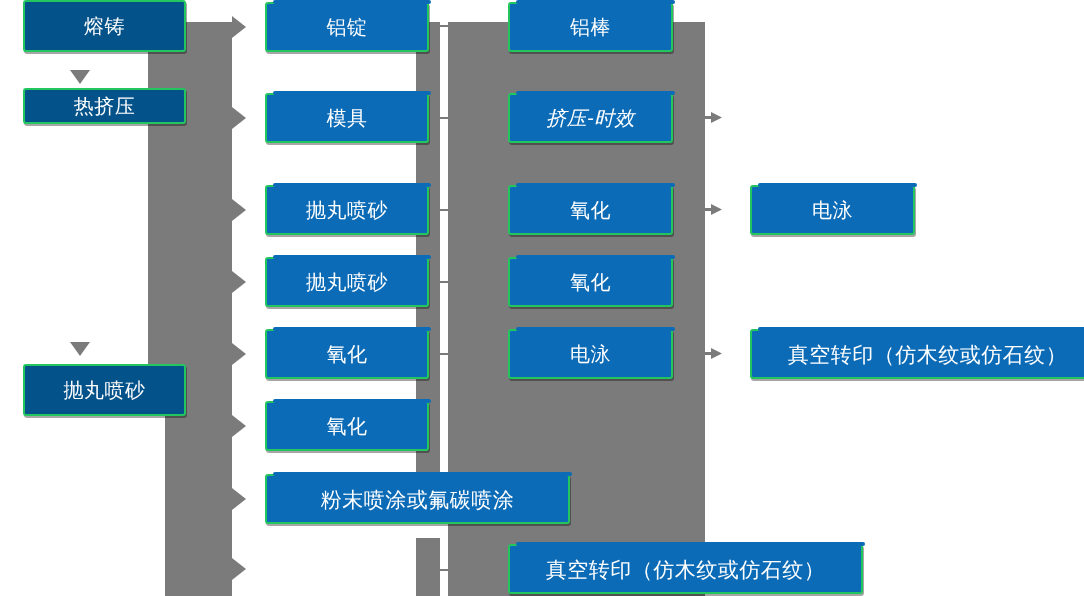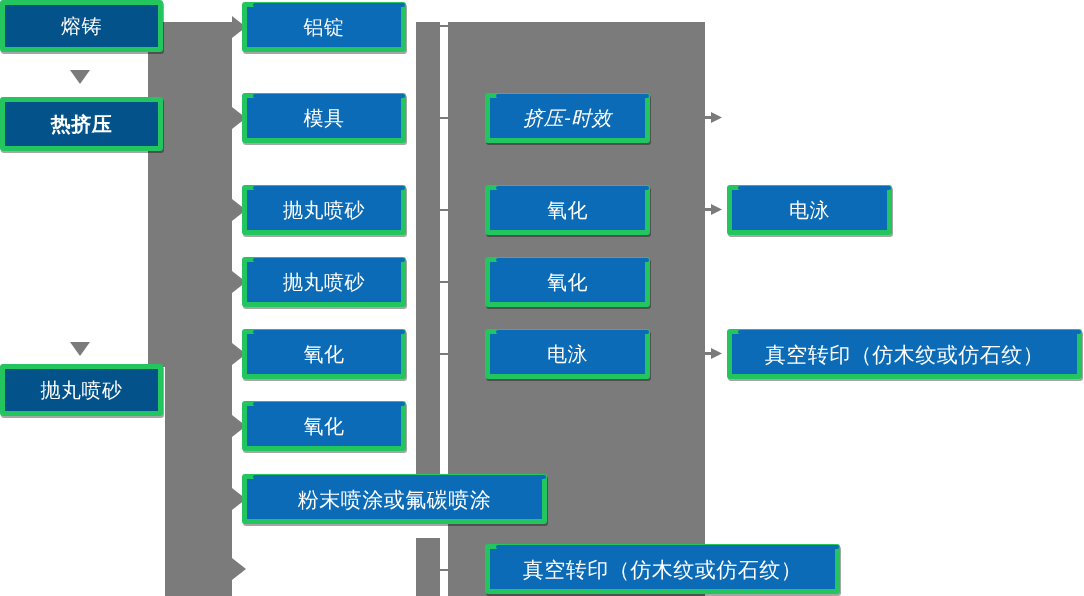--- a/index.html
+++ b/index.html
@@ -87,24 +87,25 @@
     position:absolute;
     box-sizing:border-box;
     display:flex;
     align-items:center;
     justify-content:center;
     color:#ffffff;
     font-size:20px;
     line-height:1;
     letter-spacing:.5px;
     border-radius:3px;
-    border:5px solid #22c55e;
+    border:2px solid #22c55e;
     box-shadow:1px 2px 0 rgba(0,0,0,.35);
     white-space:nowrap;
     user-select:none;
+    margin-left:23px;
   }
   .node.dark{ background:#04528a; }
   .node.bright{ background:#0b6bb6; }
   .node.wide-label{ font-size:21px; }
 
   
   .node.bright::before{
     content:"";
     position:absolute;
     left:6px;right:-4px;top:-4px;height:4px;
@@ -162,21 +163,21 @@
   </div>
   <div class="side-arrow" style="left:700px;top:348px;">
     <span class="shaft"></span>
       <span class="head"></span>
   </div>
 
   <div class="node dark" style="left:0px;top:0px;width:163px;height:52px;">
     <span>熔铸</span>
   </div>
 
-  <div class="node dark" style="left:0px;top:97px;width:163px;height:54px;font-weight:bold;">
+  <div class="node dark" style="left:0px;top:88px;width:163px;height:36px;">
     <span>热挤压</span>
   </div>
 
   <div class="node dark" style="left:0px;top:364px;width:163px;height:52px;">
     <span>抛丸喷砂</span>
   </div>
 
   <div class="node bright" style="left:242px;top:2px;width:164px;height:50px;">
     <span>铝锭</span>
   </div>
@@ -199,20 +200,23 @@
 
   <div class="node bright" style="left:242px;top:401px;width:164px;height:50px;">
     <span>氧化</span>
   </div>
 
   <div class="node bright wide-label" style="left:242px;top:474px;width:305px;height:50px;">
     <span>粉末喷涂或氟碳喷涂</span>
   </div>
 
 
+  <div class="node bright" style="left:485px;top:2px;width:165px;height:50px;">
+    <span>铝棒</span>
+  </div>
 
   <div class="node bright" style="left:485px;top:93px;width:165px;height:50px;font-style:italic;">
     <span>挤压-时效</span>
   </div>
 
   <div class="node bright" style="left:485px;top:185px;width:165px;height:50px;">
     <span>氧化</span>
   </div>
 
   <div class="node bright" style="left:485px;top:257px;width:165px;height:50px;">

